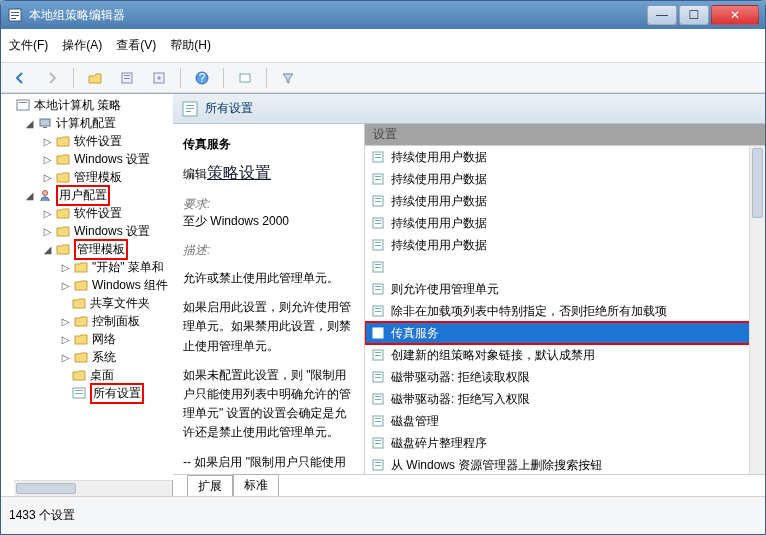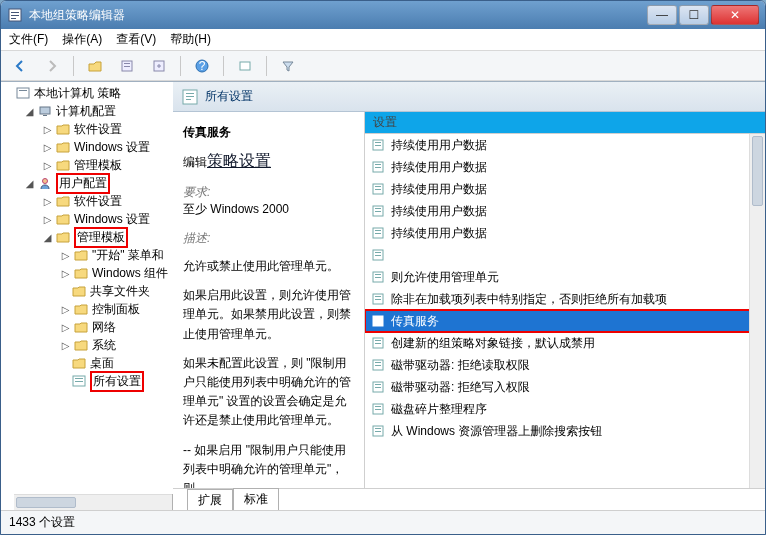--- a/index.html
+++ b/index.html
@@ -9,21 +9,21 @@
 
 
 .titlebar { height: 28px; background: linear-gradient(#6fa0cf,#4b7db0); display: flex; align-items: center; padding: 0 6px; border-radius: 5px 5px 0 0; }
 .titlebar .icon { width: 16px; height: 16px; margin-right: 6px; }
 .titlebar .title { flex: 1; color: #fff; font-size: 12px; }
 .ctl-btns { display: flex; gap: 2px; }
 .ctl { width: 30px; height: 20px; display: flex; align-items: center; justify-content: center; border: 1px solid rgba(0,0,0,.25); border-radius: 3px; background: linear-gradient(#dce5f2,#b8cde6); color:#333; font-size:12px; }
 .ctl.close { width: 48px; background: linear-gradient(#e77,#d33); color:#fff; }
 
 
-.menubar { height: 22px; display: flex; align-items: center; gap: 14px; padding: 0 8px; border-bottom: 1px solid #d8d8d8; }
+.menubar { height: 34px; display: flex; align-items: center; gap: 14px; padding: 0 8px; border-bottom: 1px solid #d8d8d8; }
 .menubar span { font-size: 12px; color: #000; }
 
 
 .toolbar { height: 30px; display: flex; align-items: center; gap: 6px; padding: 0 6px; border-bottom: 1px solid #d8d8d8; background: #f4f6f8; }
 .tbtn { width: 26px; height: 22px; display:flex; align-items:center; justify-content:center; border:1px solid transparent; border-radius:3px;}
 .tbar-sep{ width:1px; height:20px; background:#c8c8c8; margin:0 2px;}
 
 
 .main { flex:1; display:flex; overflow:hidden; border-top:1px solid #a0b0c0;}
 .tree-panel{ width:172px; min-width:172px; border-right:1px solid #b0b0b0; overflow:auto; background:#fff; padding:2px 0;}
@@ -40,38 +40,38 @@
 .header-strip .htxt{color:#003366;font-size:12px;}
 
 .body-split{flex:1; display:flex; overflow:hidden;}
 .desc-col{ width:192px; min-width:192px; border-right:1px solid #cfcfcf; padding:12px 10px 6px 10px; overflow:hidden;}
 .desc-col h4{ font-size:12px; font-weight:bold; margin-bottom:10px;}
 .desc-col a{ color:#0f172a; text-decoration:underline; font-size:16px;}
 .desc-col p{ font-size:12px; line-height:1.6; margin-top:10px;}
 .desc-col .lbllight{ color:#777; font-size:12px; margin-top:12px;font-style:italic;}
 
 .list-col{ flex:1; display:flex; flex-direction:column; overflow:hidden; position:relative;}
-.list-header{ height:22px; display:flex; align-items:center; padding:0 8px; border-bottom:1px solid #cfcfcf; background:#0ea5e9; color:#444;text-align:center;}
+.list-header{ height:22px; display:flex; align-items:center; padding:0 8px; border-bottom:1px solid #cfcfcf; background:#a3a3a3; color:#444;text-align:center;}
 .list-wrap{ flex:1; overflow:auto;}
 .lrow{ height:22px; display:flex; align-items:center; padding:0 6px; gap:6px; white-space:nowrap;}
 .lrow.sel{ background:#1e74d2; color:#fff;}
 .lrow .pic{ width:14px; height:14px;}
 .lrow.hilite{ outline:2px solid #e00; outline-offset:-1px;}
 .vscroll{ position:absolute; right:0; top:22px; bottom:0; width:16px; background:#efefef; border-left:1px solid #ddd;}
 .vscroll .thumb{ position:absolute; left:2px; right:2px; top:2px; height:70px; background:#cdd6e0; border:1px solid #b0bccb; border-radius:2px;}
 
 
 .tabs-row{ height:22px; display:flex; align-items:flex-end; border-top:1px solid #cfcfcf; background:#fff; padding-left:170px; gap:0;}
 .tab{ padding:2px 10px; border:1px solid #b0b0b0; border-bottom:none; background:#fff; font-size:12px;}
 .tab.active{ background:#fff; position:relative; top:1px;}
 
 
 .tree-hscroll{ height:16px; background:#efefef; border-top:1px solid #ddd; position:relative;}
 .tree-hscroll .thumb{ position:absolute; top:2px; bottom:2px; left:2px; width:60px; background:#cdd6e0; border:1px solid #b0bccb; border-radius:2px;}
-.status{ height:24px; display:flex; align-items:center; padding:0 8px; border-top:1px solid #cfcfcf; font-size:12px; background:#f4f6f8;}
+.status{ height:38px; display:flex; align-items:center; padding:0 8px; border-top:1px solid #cfcfcf; font-size:12px; background:#f4f6f8;}
 </style>
 </head>
 <body>
 
 <div class="window">
 
   <div class="titlebar">
     <span class="icon">
       <svg width="16" height="16">
           <rect x="2" y="2" width="12" height="12" fill="#fff" stroke="#457"></rect>
@@ -432,20 +432,28 @@
                     <rect x="4" y="7" width="6" height="1" fill="#7aa"></rect>
                   </svg></span>
                 <span>磁带驱动器: 拒绝写入权限</span>
               </div>
               <div class="lrow">
                 <span class="pic"><svg width="14" height="14">
                     <rect x="2" y="2" width="10" height="10" fill="#fff" stroke="#7aa"></rect>
                     <rect x="4" y="4" width="6" height="1" fill="#7aa"></rect>
                     <rect x="4" y="7" width="6" height="1" fill="#7aa"></rect>
                   </svg></span>
+                <span>磁盘管理</span>
+              </div>
+              <div class="lrow">
+                <span class="pic"><svg width="14" height="14">
+                    <rect x="2" y="2" width="10" height="10" fill="#fff" stroke="#7aa"></rect>
+                    <rect x="4" y="4" width="6" height="1" fill="#7aa"></rect>
+                    <rect x="4" y="7" width="6" height="1" fill="#7aa"></rect>
+                  </svg></span>
                 <span>磁盘碎片整理程序</span>
               </div>
               <div class="lrow">
                 <span class="pic"><svg width="14" height="14">
                     <rect x="2" y="2" width="10" height="10" fill="#fff" stroke="#7aa"></rect>
                     <rect x="4" y="4" width="6" height="1" fill="#7aa"></rect>
                     <rect x="4" y="7" width="6" height="1" fill="#7aa"></rect>
                   </svg></span>
                 <span>从 Windows 资源管理器上删除搜索按钮</span>
               </div>

